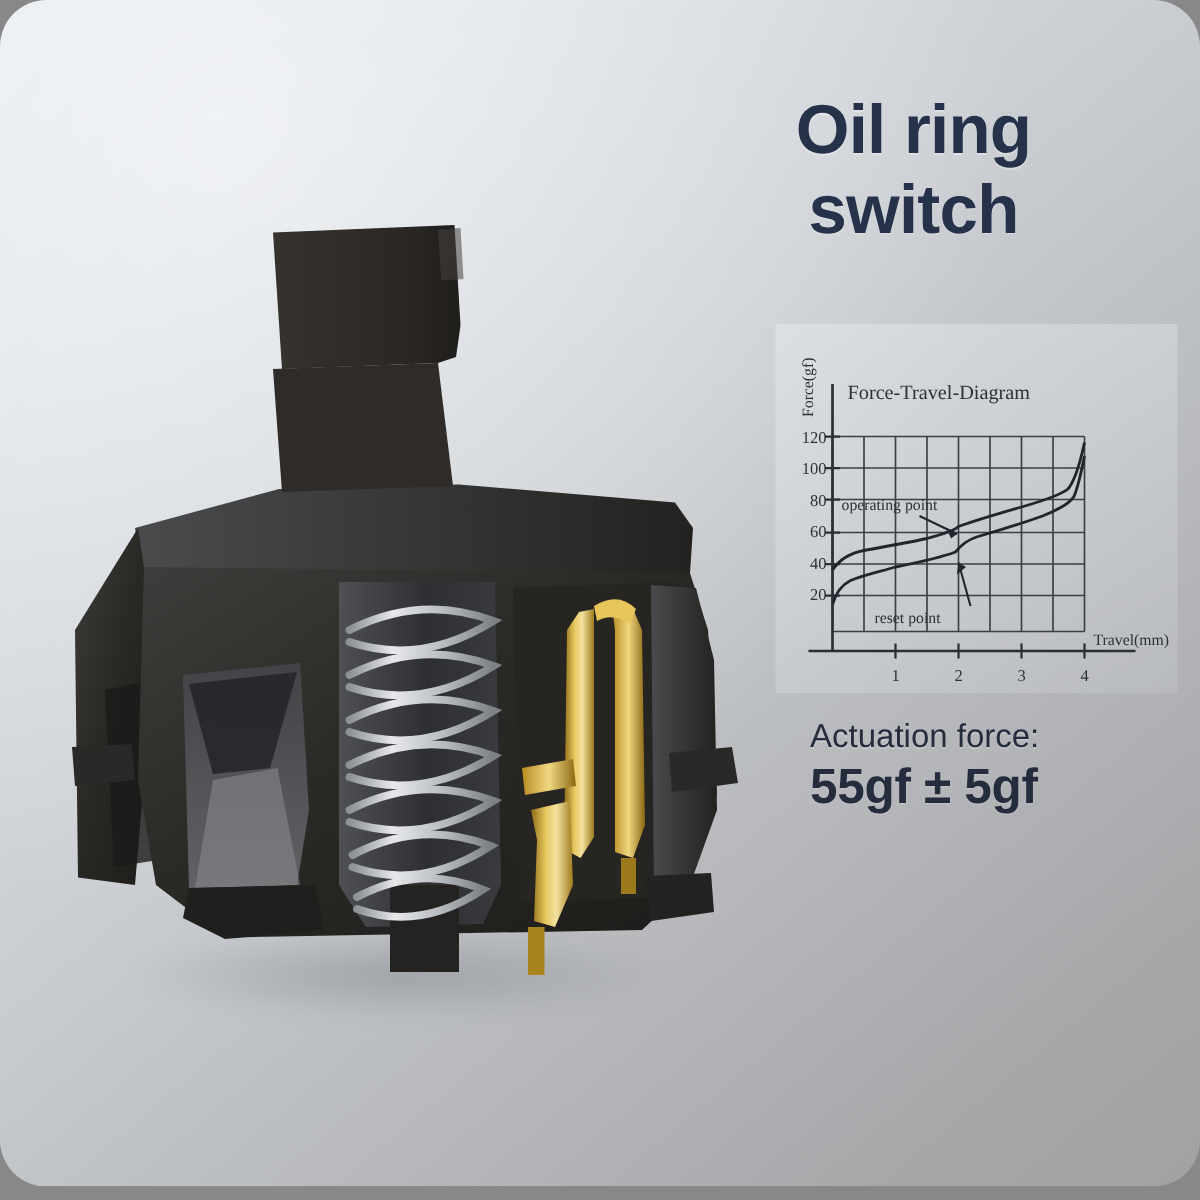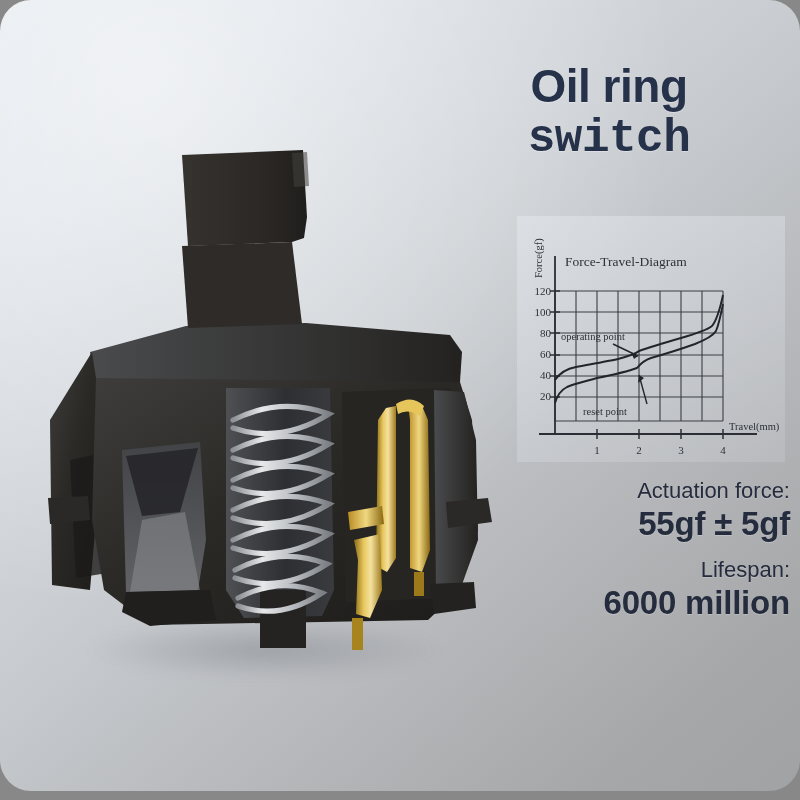--- a/index.html
+++ b/index.html
@@ -38,21 +38,20 @@
     font-weight: bold;
     letter-spacing: -0.5px;
     display: block;
   }
   .title-line2 {
     font-size: 46px;
     font-weight: bold;
     letter-spacing: -0.5px;
     display: block;
     margin-top: 4px;
-    font-family: Liberation Mono, monospace;
   }
 
   
   .chart-panel {
     position: absolute;
     left: 517px;
     top: 216px;
     width: 268px;
     height: 246px;
     background: linear-gradient(150deg, rgba(228,232,237,0.55) 0%, rgba(200,203,207,0.35) 100%);
@@ -68,21 +67,21 @@
   .annot { font-size: 10.5px; }
 
   
   .specs {
     position: absolute;
     left: 540px;
     top: 478px;
     width: 250px;
     color: #252c3d;
   }
-  .spec-row { margin-bottom: 13px; text-align: right; }
+  .spec-row { margin-bottom: 13px; }
   .spec-label {
     font-size: 22px;
     font-weight: 400;
     line-height: 1.18;
     display: block;
     text-shadow: 0 1px 1px rgba(255,255,255,0.22);
   }
   .spec-value {
     font-size: 33px;
     font-weight: bold;
@@ -301,19 +300,15 @@
     </svg>
   </div>
 
   <div class="specs">
     <div class="spec-row">
       <span class="spec-label">Actuation force:</span>
       <span class="spec-value">55gf ± 5gf</span>
     </div>
     <div class="spec-row">
     </div>
-    <div class="spec-row">
-      <span class="spec-label">Lifespan:</span>
-      <span class="spec-value">6000 million</span>
-    </div>
   </div>
 
 </div>
 
 </body></html>

